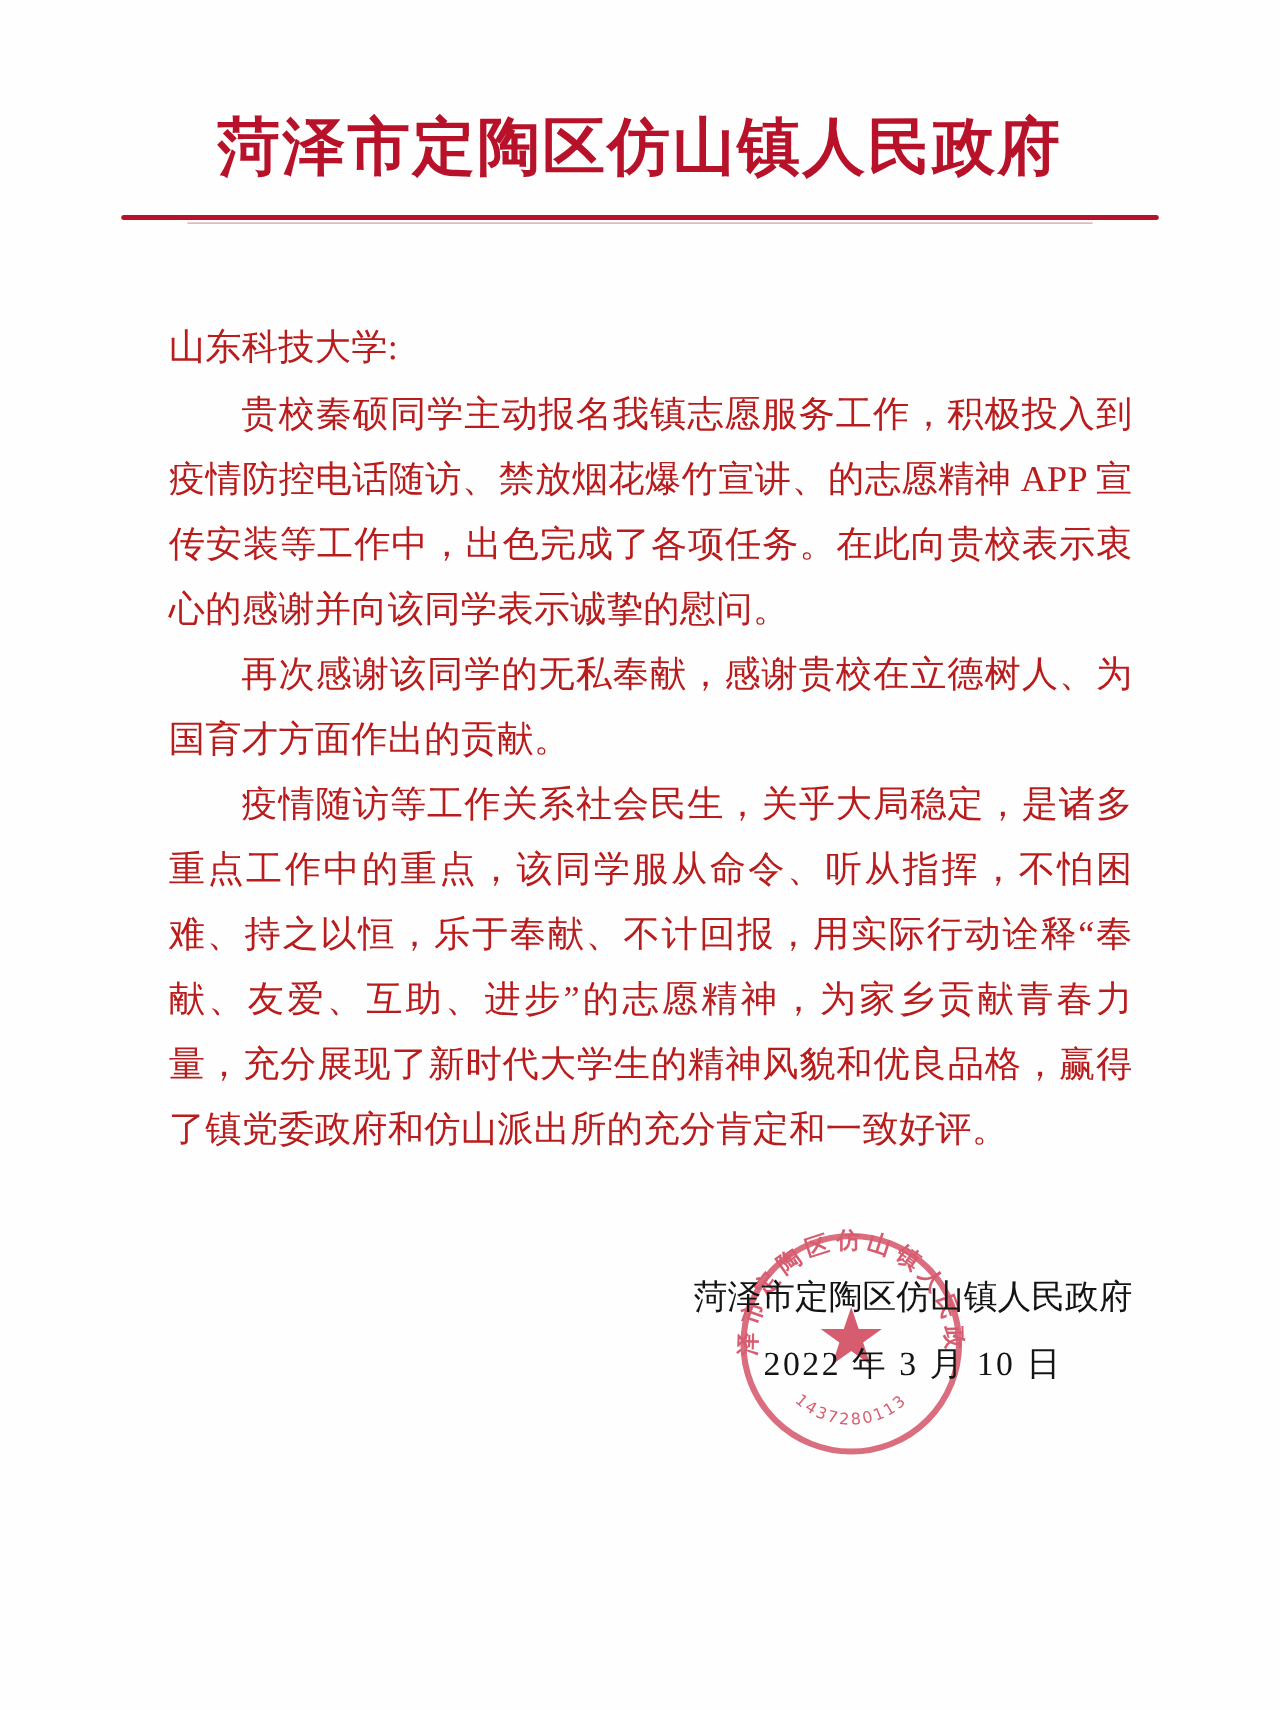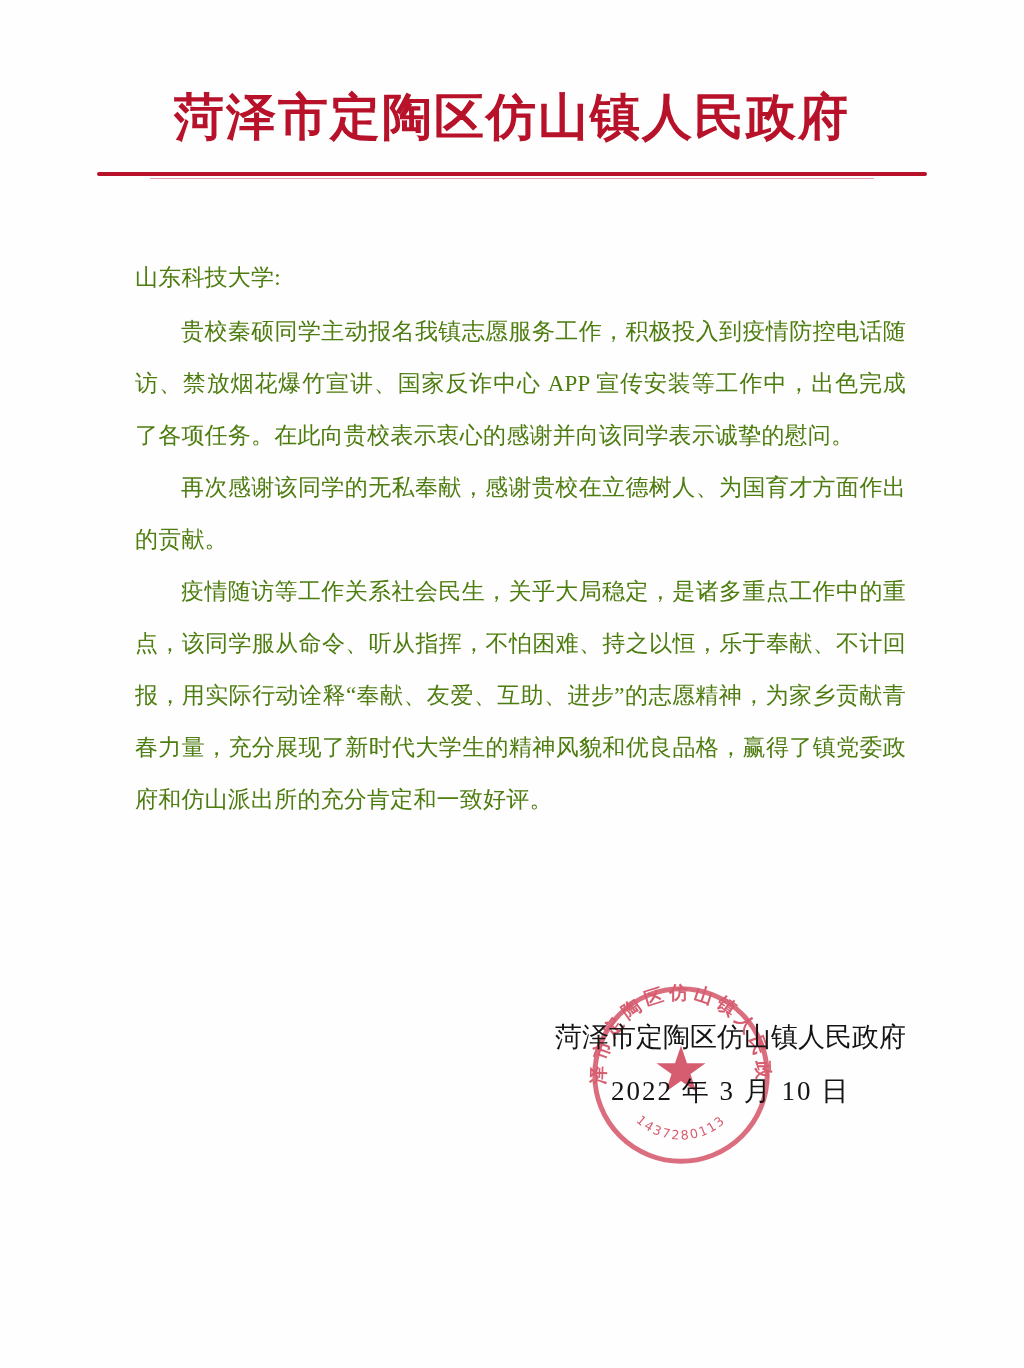--- a/index.html
+++ b/index.html
@@ -59,23 +59,23 @@
     right: 150px;
     top: 6px;
     height: 1px;
     background: #d98a98;
     opacity: .85;
   }
 
   
   .doc-body {
     margin: 70px 118px 0 135px;
-    font-size: 23px;
+    font-size: 29px;
     line-height: 52px;
-    color: #4d7c0f;
+    color: #b91c1c;
     letter-spacing: 0.2px;
     text-align: justify;
   }
   .addressee {
     margin-bottom: 2px;
   }
   .para {
     text-indent: 2em;
     margin: 0;
   }
@@ -115,21 +115,21 @@
   <div class="letterhead">
     <div class="letterhead-title">菏泽市定陶区仿山镇人民政府</div>
     <div class="letterhead-rule-wrap">
       <div class="letterhead-rule"></div>
       <div class="letterhead-rule-thin"></div>
     </div>
   </div>
 
   <div class="doc-body">
     <div class="addressee">山东科技大学:</div>
-    <p class="para">贵校秦硕同学主动报名我镇志愿服务工作，积极投入到疫情防控电话随访、禁放烟花爆竹宣讲、国家反诈中心 APP 宣传安装等工作中，出色完成了各项任务。在此向贵校表示衷心的感谢并向该同学表示诚挚的慰问。</p>
+    <p class="para">贵校秦硕同学主动报名我镇志愿服务工作，积极投入到疫情防控电话随访、禁放烟花爆竹宣讲、的志愿精神 APP 宣传安装等工作中，出色完成了各项任务。在此向贵校表示衷心的感谢并向该同学表示诚挚的慰问。</p>
     <p class="para">再次感谢该同学的无私奉献，感谢贵校在立德树人、为国育才方面作出的贡献。</p>
     <p class="para">疫情随访等工作关系社会民生，关乎大局稳定，是诸多重点工作中的重点，该同学服从命令、听从指挥，不怕困难、持之以恒，乐于奉献、不计回报，用实际行动诠释“奉献、友爱、互助、进步”的志愿精神，为家乡贡献青春力量，充分展现了新时代大学生的精神风貌和优良品格，赢得了镇党委政府和仿山派出所的充分肯定和一致好评。</p>
   </div>
 
   <div class="seal">
     <svg viewBox="0 0 200 200" width="196" height="196" aria-hidden="true">
       <defs>
         <path id="sealArcTop" d="M 22,100 A 78,78 0 0 1 178,100"></path>
         <path id="sealArcBottom" d="M 34,100 A 66,66 0 0 0 166,100"></path>
       </defs>

